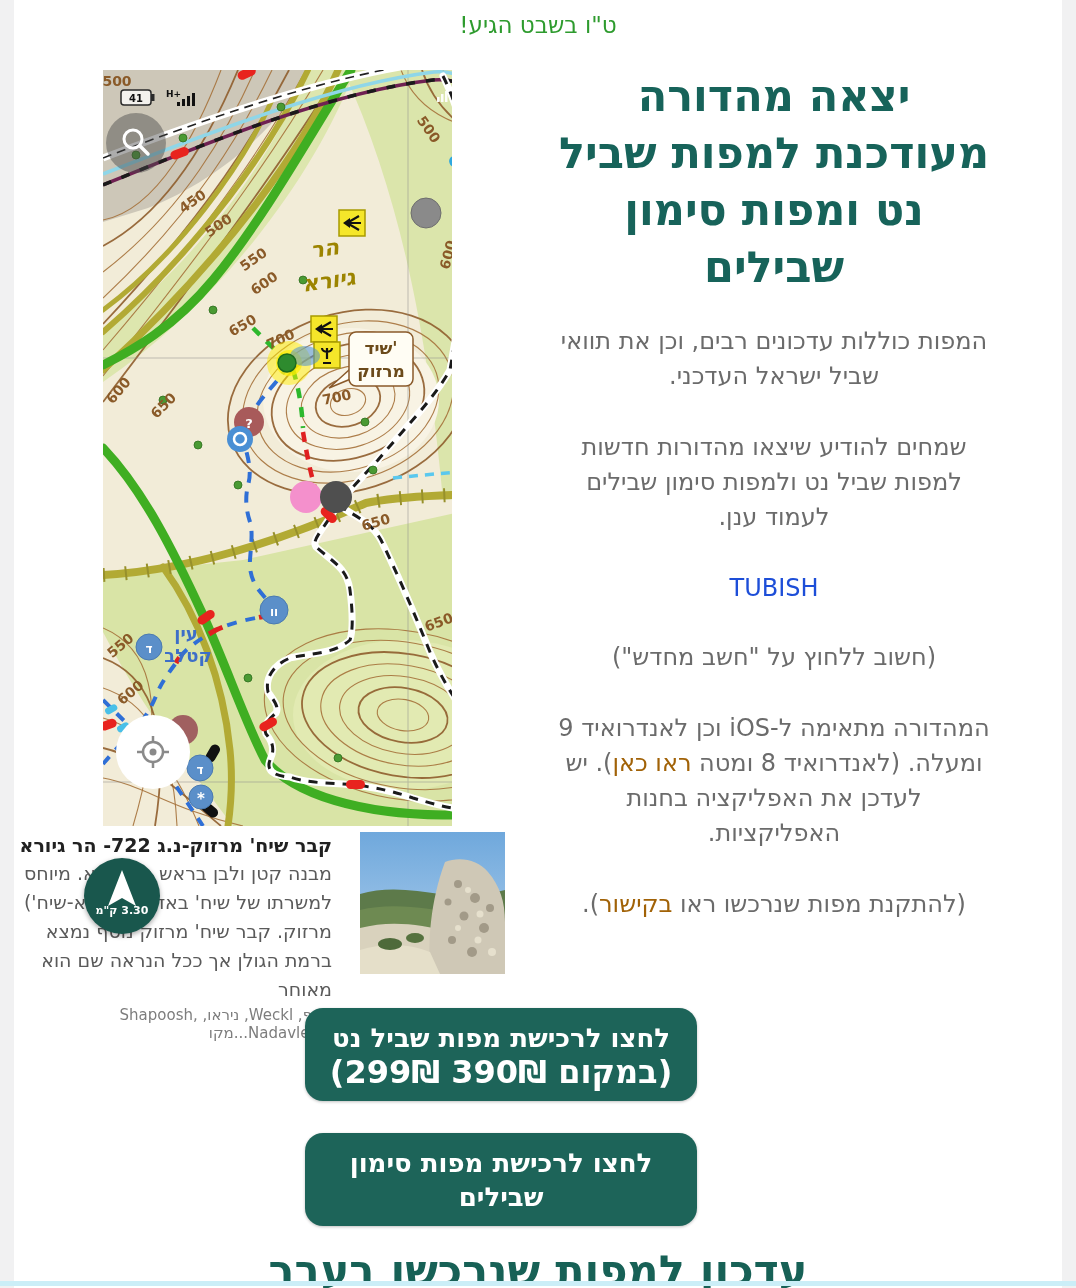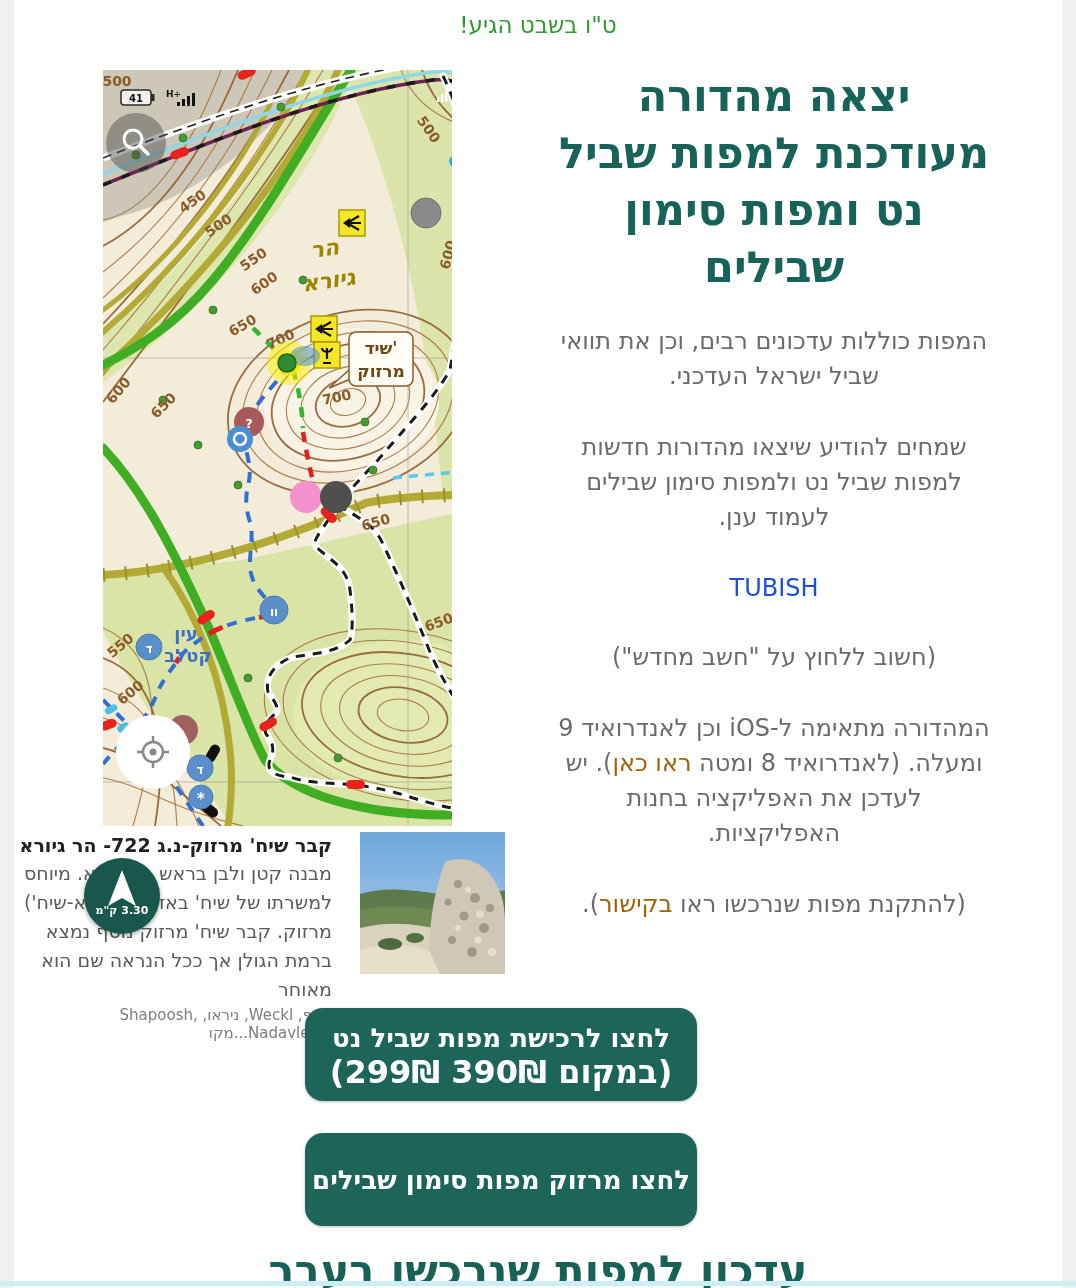--- a/index.html
+++ b/index.html
@@ -390,18 +390,18 @@
     <p>(חשוב ללחוץ על "חשב מחדש")</p>
     <p><span>המהדורה מתאימה ל-iOS וכן לאנדרואיד 9 ומעלה. (לאנדרואיד 8 ומטה </span><a class="grn">ראו כאן</a><span>). </span><span>יש לעדכן את האפליקציה בחנות האפליקציות.</span></p>
     <p><span>(להתקנת מפות שנרכשו ראו </span><a class="grn">בקישור</a><span>).</span></p>
   </div>
 
   <button class="cta" id="cta1">
     <span class="l1">לחצו לרכישת מפות שביל נט</span>
     <span class="l2">(299₪ במקום 390₪)</span>
   </button>
   <button class="cta" id="cta2">
-    <span class="l1">לחצו מרזוק מפות סימון שבילים</span>
+    <span class="l1">לחצו לרכישת מפות סימון שבילים</span>
   </button>
 
   <div class="bottom-heading">עדכון למפות שנרכשו בעבר</div>
   <div class="bottom-line"></div>
 </div>
 
 </body></html>

